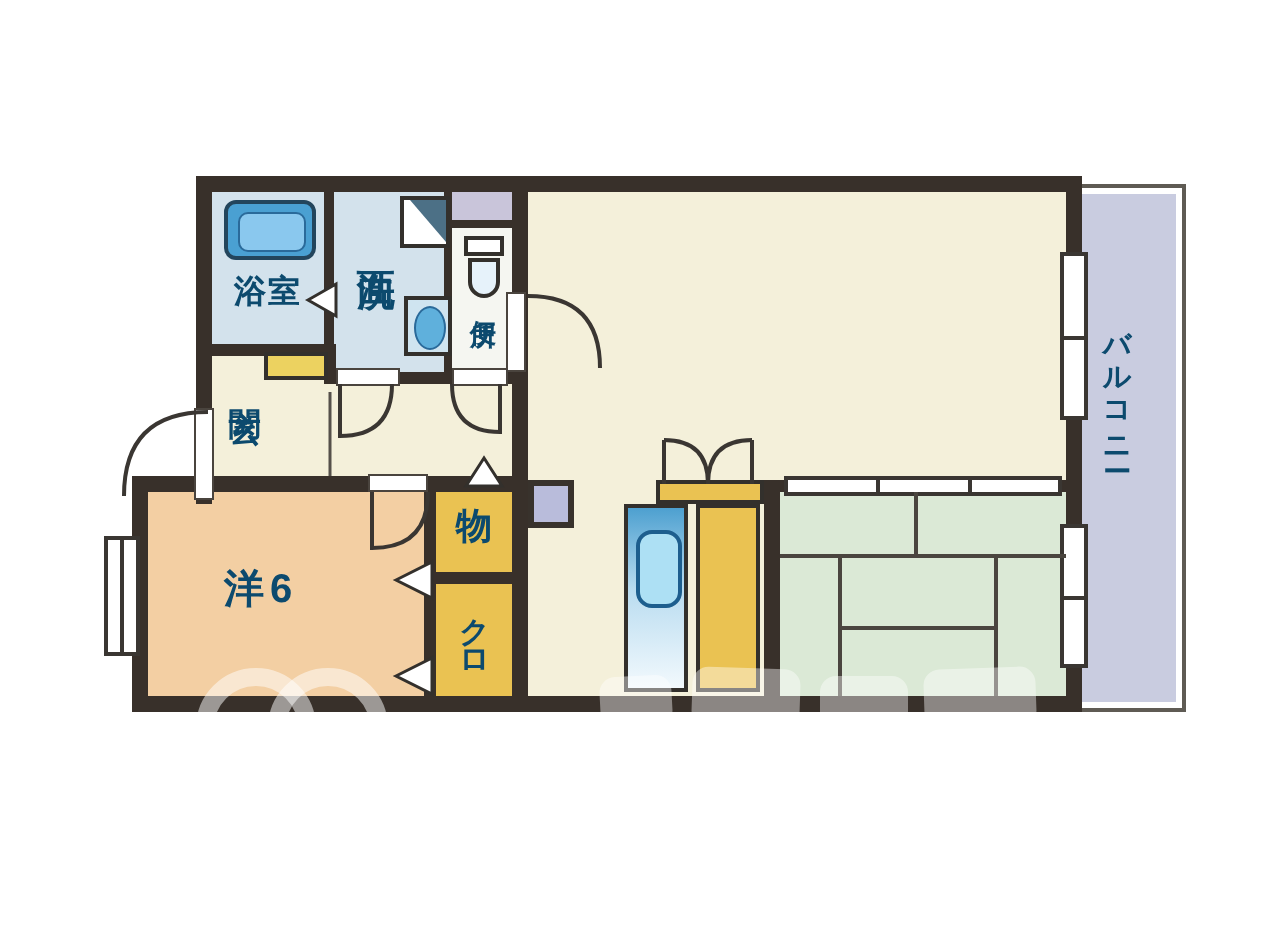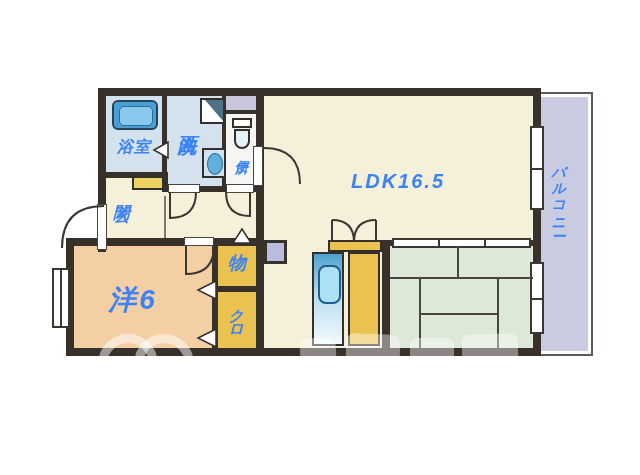--- a/index.html
+++ b/index.html
@@ -3,21 +3,21 @@
 <meta charset="utf-8">
 <style>
   html,body{margin:0;padding:0;background:#ffffff;}
   #canvas{position:relative;width:640px;height:475px;background:#ffffff;overflow:hidden;
           font-family:"Liberation Sans","DejaVu Sans",sans-serif;}
   .room{position:absolute;box-sizing:border-box;z-index:1;}
   .wall{position:absolute;background:#38302a;z-index:2;}
   .fx{position:absolute;box-sizing:border-box;z-index:3;}
   .gap{position:absolute;background:#ffffff;border:1px solid #4a443e;box-sizing:border-box;z-index:3;}
   svg.overlay{position:absolute;left:0;top:0;z-index:4;pointer-events:none;}
-  .lbl{position:absolute;z-index:5;color:#3b82f6;font-weight:700;line-height:1.15;font-style:italic;}
+  .lbl{position:absolute;z-index:5;color:#0c4a6e;font-weight:700;line-height:1.15;}
   .v{writing-mode:vertical-rl;text-orientation:upright;}
   .wm{position:absolute;z-index:6;pointer-events:none;}
   .wm-ring{position:absolute;border:9px solid rgba(255,255,255,0.5);border-radius:50%;}
   .wm-bar{position:absolute;background:rgba(255,255,255,0.42);border-radius:8px;}
   .win-h{background:linear-gradient(#fff 44%,#3a3632 44%,#3a3632 56%,#fff 56%);border:2px solid #3a3632;}
   .win-v{background:linear-gradient(to right,#fff 44%,#3a3632 44%,#3a3632 56%,#fff 56%);border:2px solid #3a3632;}
 </style>
 </head>
 <body>
 
@@ -114,22 +114,21 @@
 
     <path d="M 165,196 L 165,238" stroke="#55504a" stroke-width="1.5"></path>
 
     <path d="M 458,246 L 458,278 M 390,278 L 533,278 M 420,278 L 420,348 M 498,278 L 498,348 M 420,314 L 498,314" stroke="#4a453f" stroke-width="2" fill="none"></path>
   </svg>
 
   <div class="lbl" style="left:108px;top:138px;width:52px;font-size:16px;letter-spacing:1px;text-align:center;">浴室</div>
   <div class="lbl v" style="left:176px;top:120px;height:76px;font-size:19px;">洗面</div>
   <div class="lbl v" style="left:233px;top:150px;height:52px;font-size:13px;">便所</div>
   <div class="lbl v" style="left:112px;top:192px;height:50px;font-size:16px;">玄関</div>
-  <div class="lbl" style="left:330px;top:170px;width:136px;font-size:20px;letter-spacing:2px;text-align:center;">LDK16.5</div>
-  <div class="lbl" style="left:100px;top:284px;width:66px;font-size:28px;letter-spacing:3px;text-align:center;">洋6</div>
+  <div class="lbl" style="left:112px;top:284px;width:66px;font-size:20px;letter-spacing:3px;text-align:left;">洋6</div>
   <div class="lbl" style="left:222px;top:253px;width:30px;font-size:18px;text-align:center;">物</div>
   <div class="lbl v" style="left:228px;top:298px;height:46px;font-size:15px;">クロ</div>
   <div class="lbl v" style="left:551px;top:156px;height:150px;font-size:14px;letter-spacing:2px;">バルコニー</div>
 
   <div class="wm" style="left:0;top:0;width:640px;height:475px;">
     <div class="wm-ring" style="left:98px;top:334px;width:42px;height:42px;"></div>
     <div class="wm-ring" style="left:134px;top:334px;width:42px;height:42px;"></div>
     <div class="wm-bar" style="left:300px;top:338px;width:36px;height:26px;transform:rotate(-3deg);"></div>
     <div class="wm-bar" style="left:346px;top:334px;width:54px;height:30px;transform:rotate(2deg);"></div>
     <div class="wm-bar" style="left:410px;top:338px;width:44px;height:26px;"></div>

